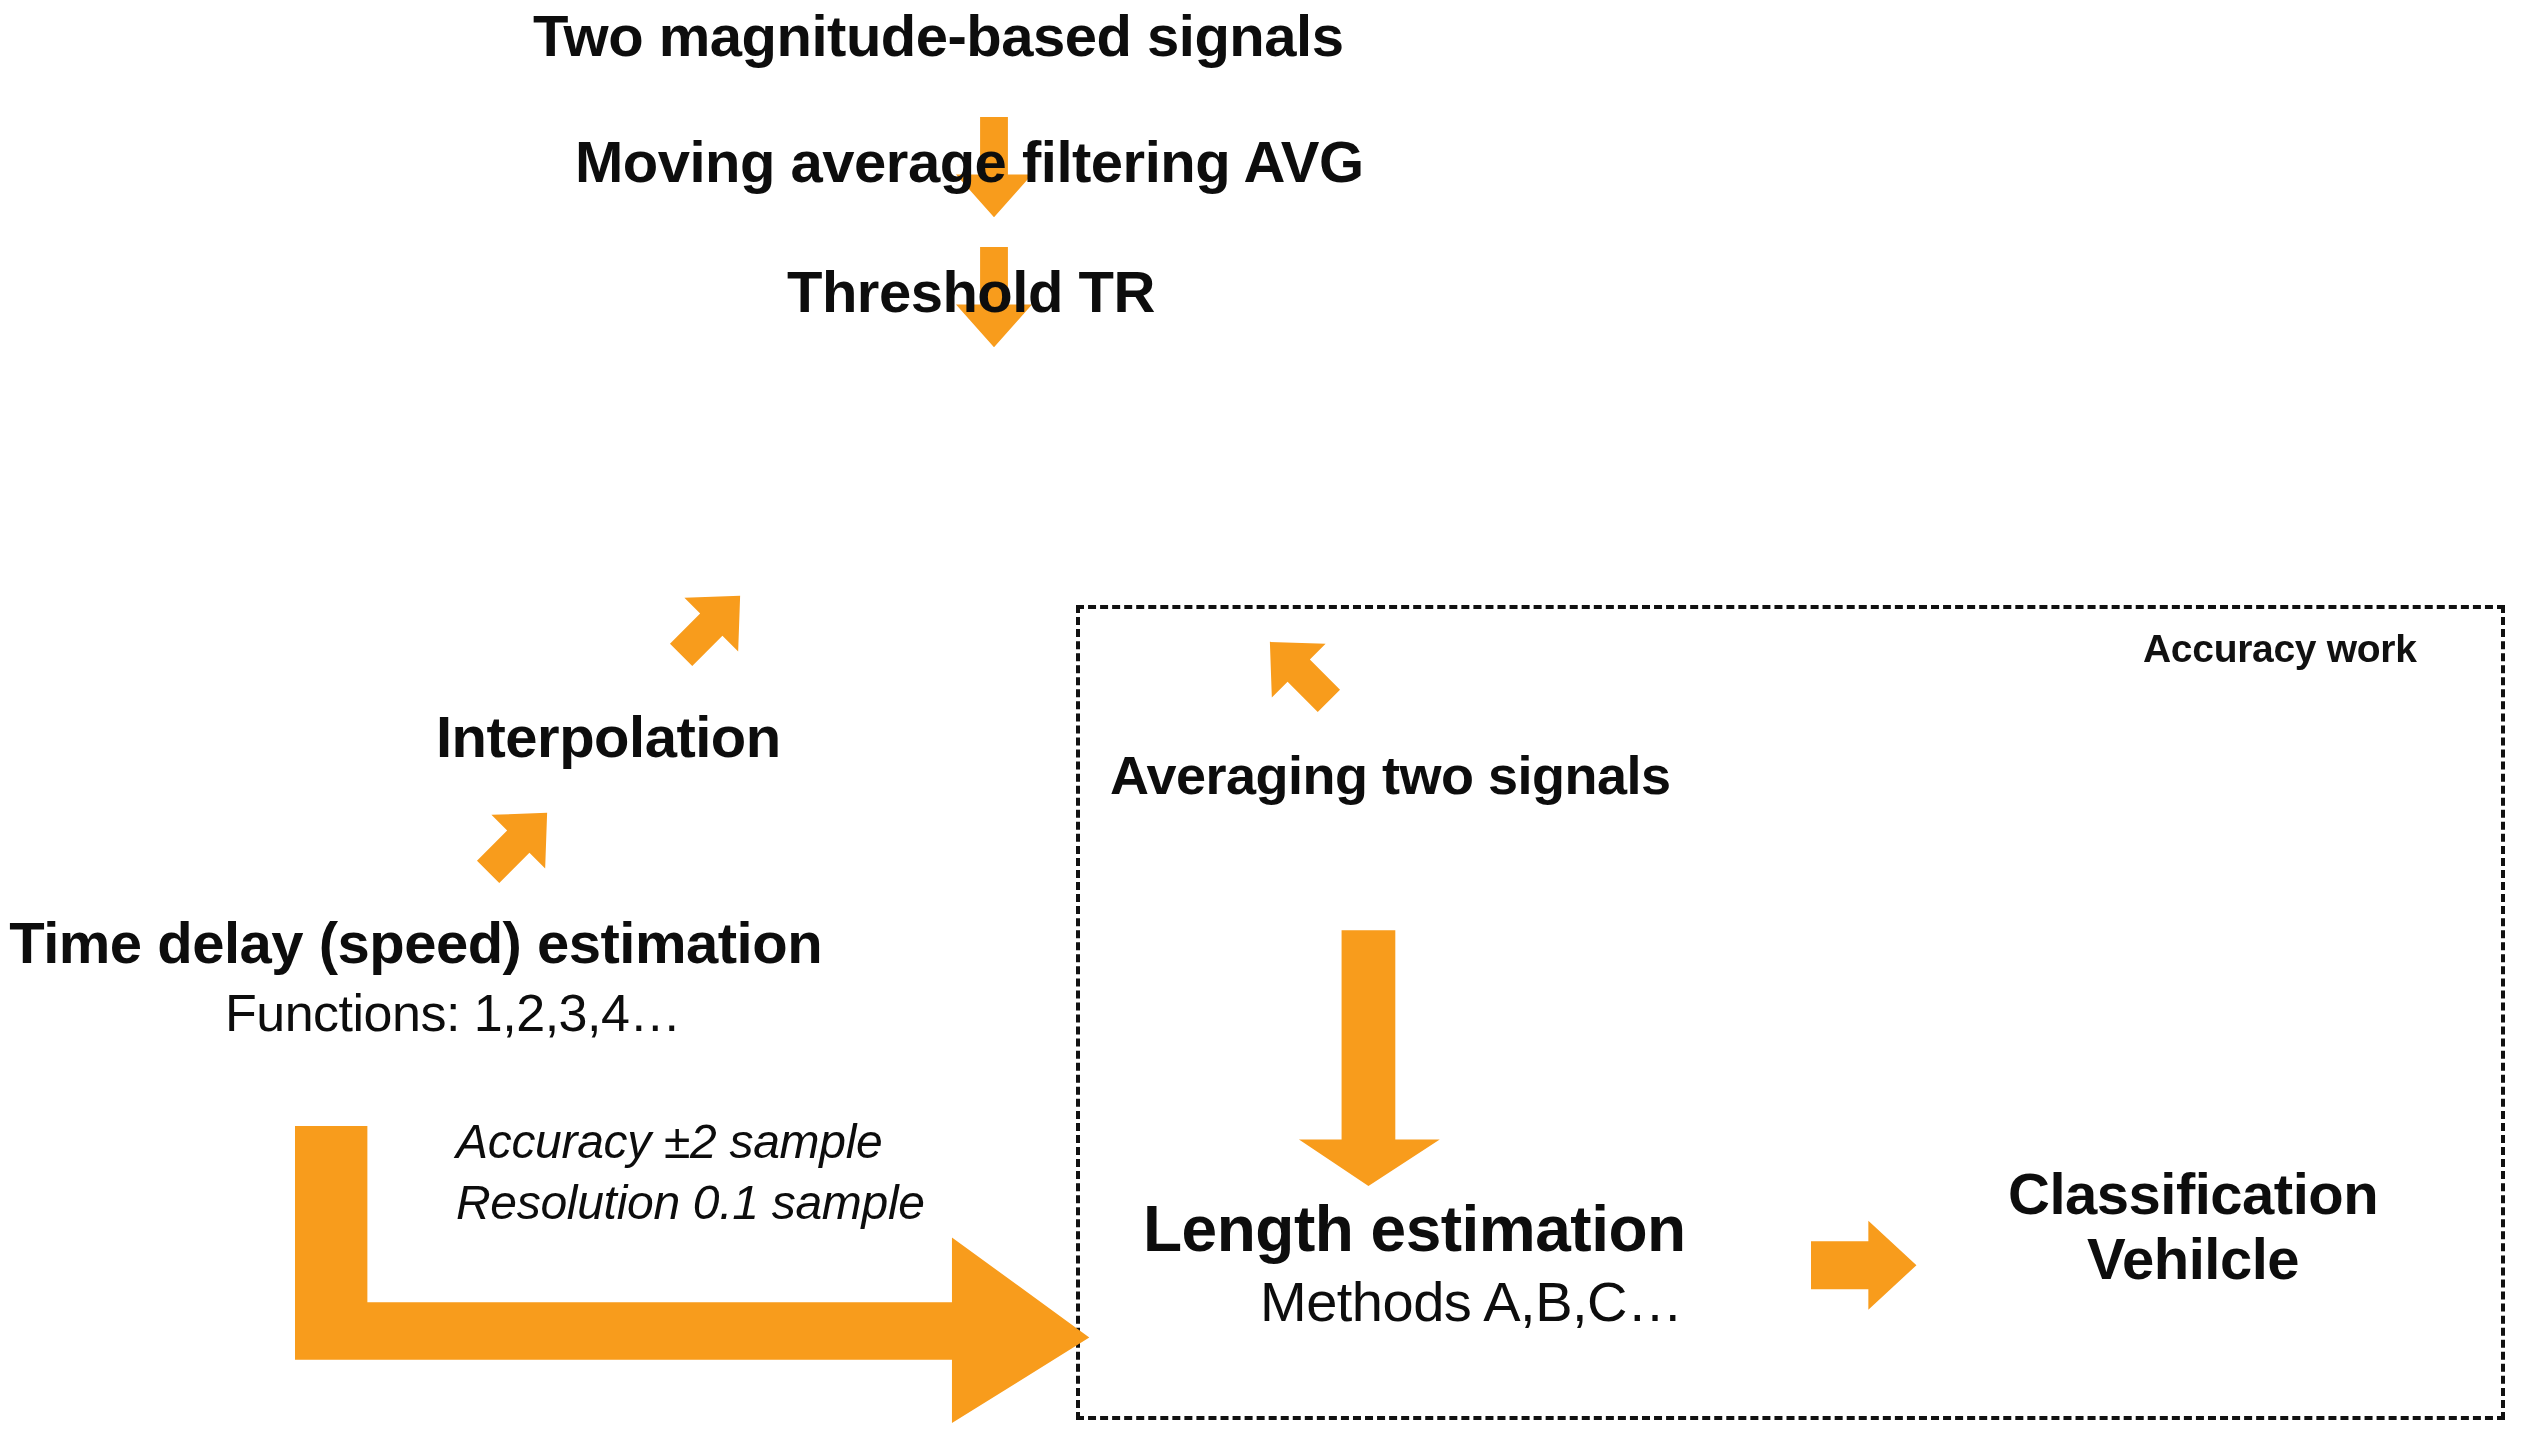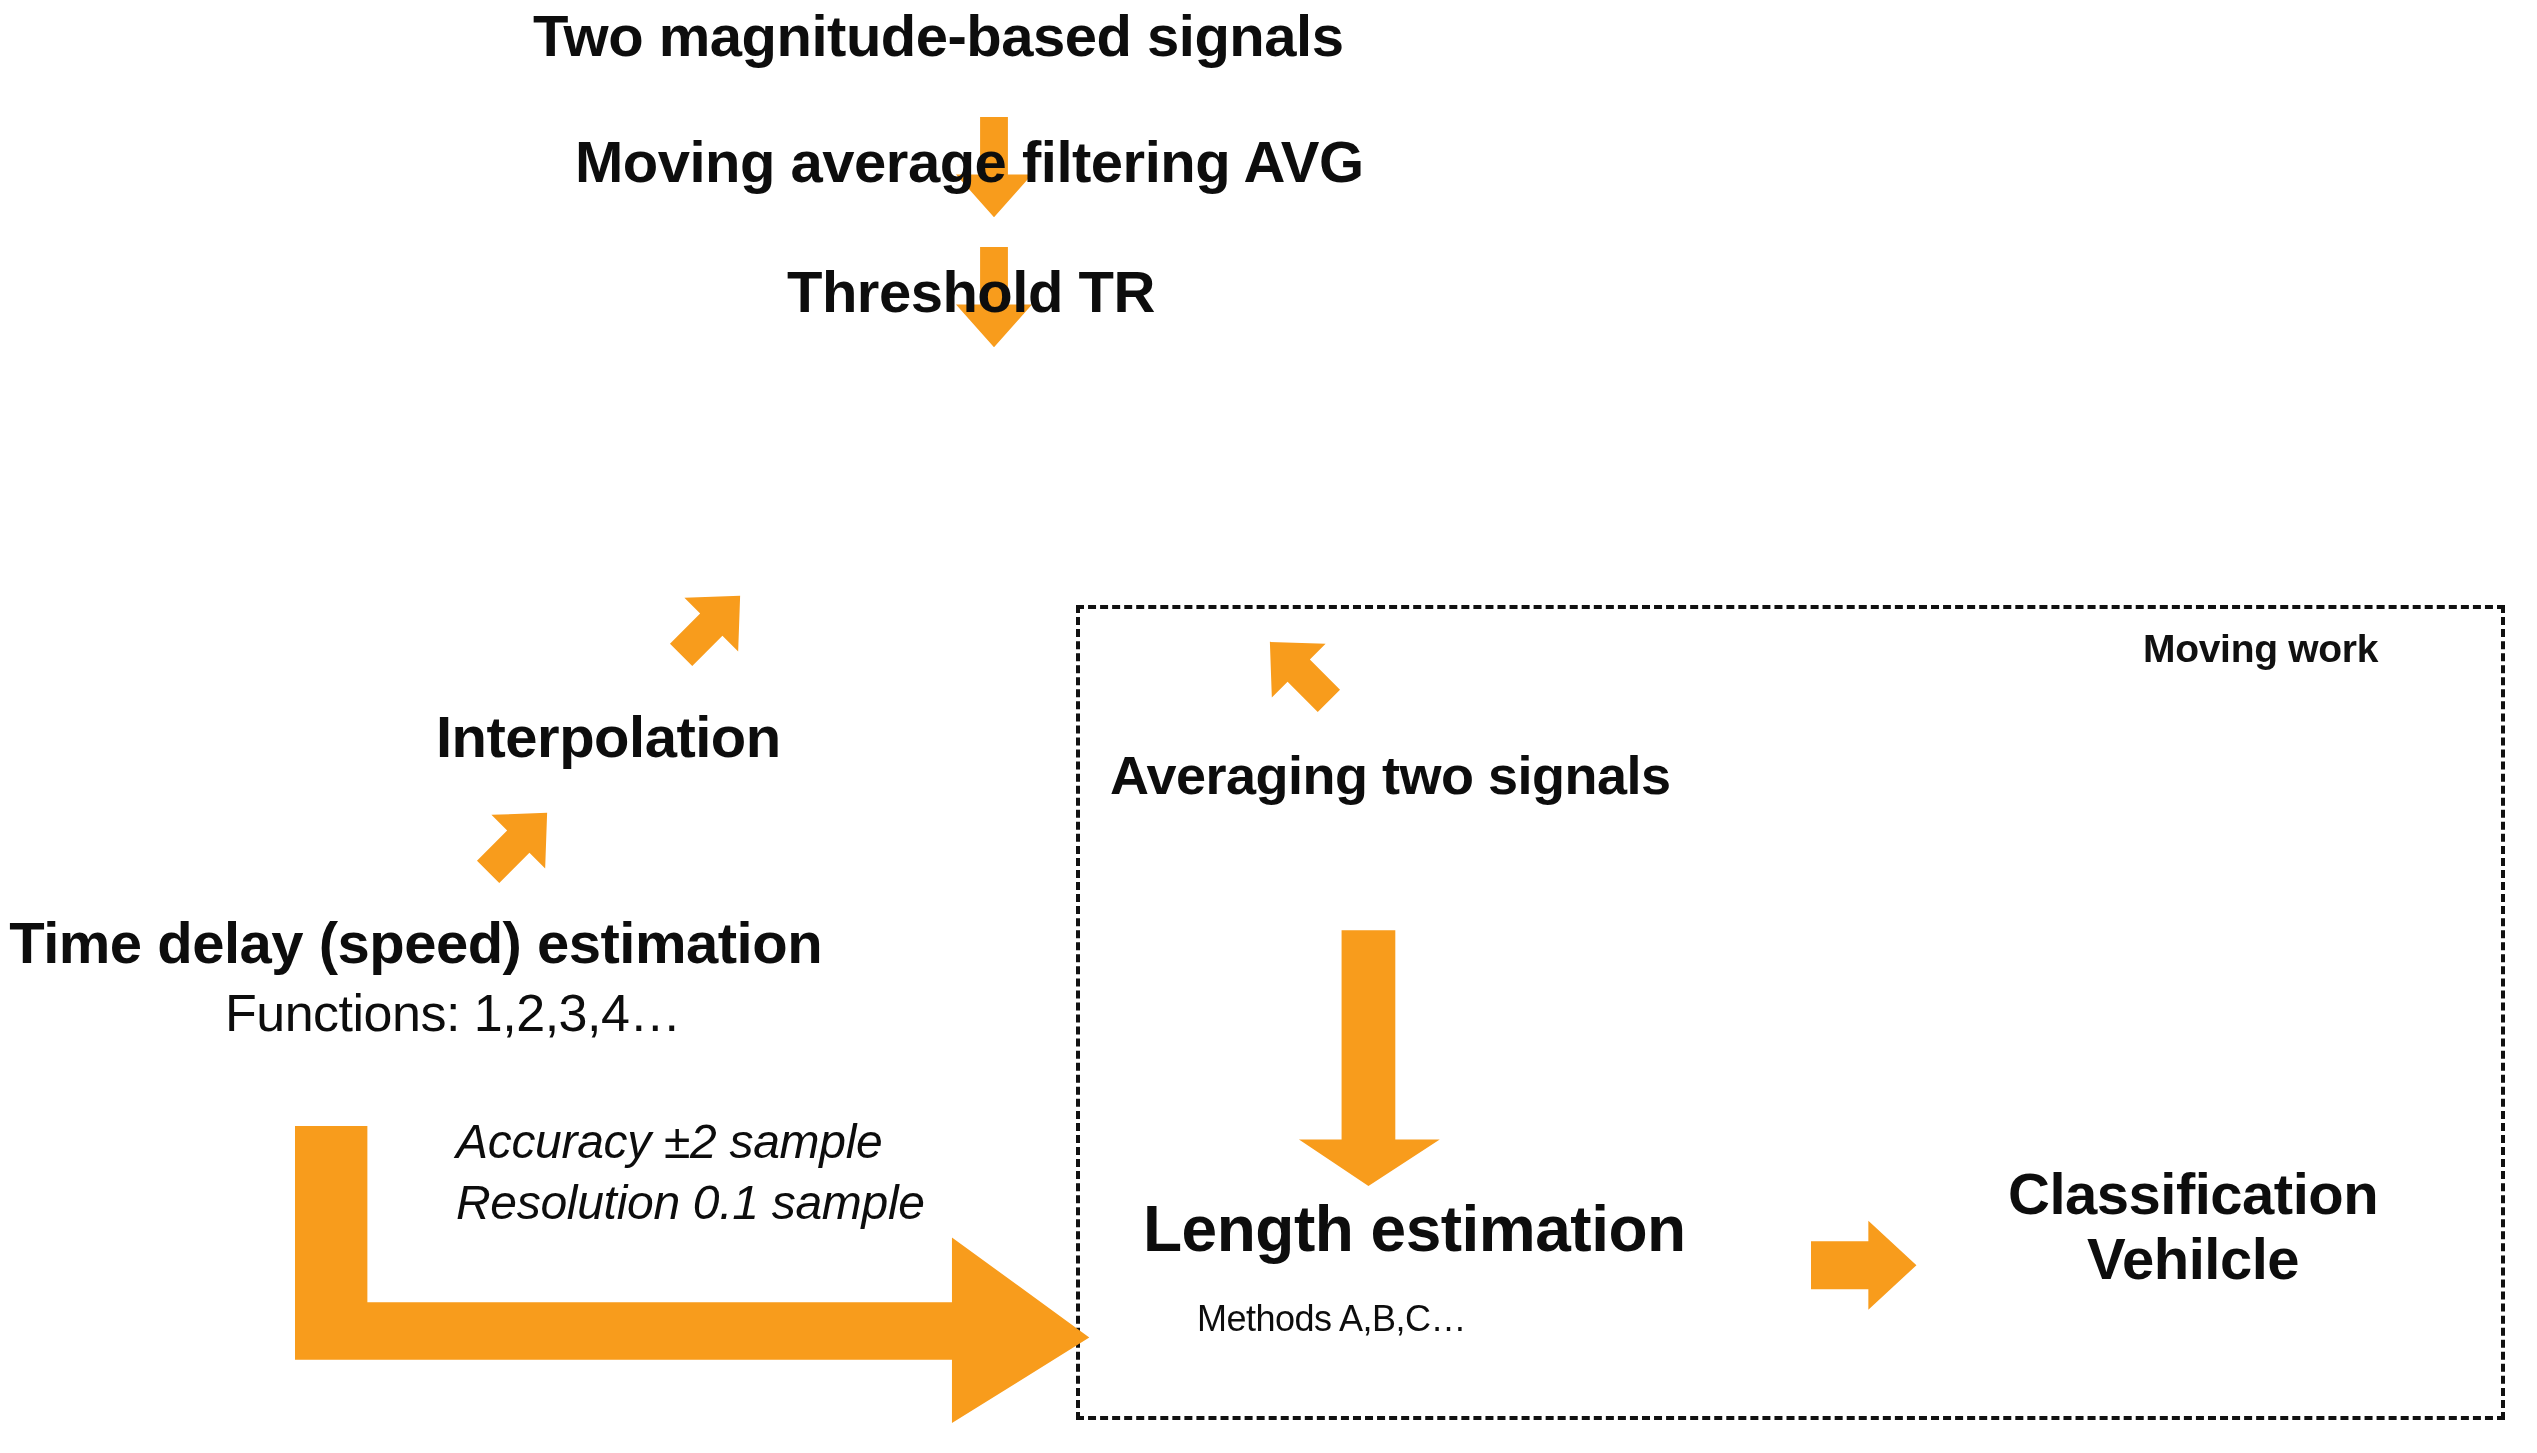--- a/index.html
+++ b/index.html
@@ -64,21 +64,21 @@
   }
   .two-line { line-height: 1.12; text-align: center; }
 </style>
 </head>
 <body>
 
 <div id="canvas">
 
   <div class="dashed-box" style="left:1076px; top:605px; width:1429px; height:815px;"></div>
 
-  <div class="pending" style="left:2143px; top:627px; font-size:39px;">Moving work</div>
+  <div class="pending" style="left:2143px; top:627px; font-size:39px;">Accuracy work</div>
 
   <div class="node bold-title" style="left:533px; top:5.6px; font-size:58px;">Two magnitude-based signals</div>
 
   <div class="arrow" style="left:952px; top:117px;">
     <svg width="84" height="102" viewBox="0 0 90 110">
       <polygon points="30,0 60,0 60,62 86,62 45,108 4,62 30,62" fill="#F89C1C"></polygon>
     </svg>
   </div>
 
   <div class="node bold-title" style="left:575px; top:132px; font-size:58px;">
@@ -139,21 +139,21 @@
   <div class="node bold-title" style="left:1110px; top:748px; font-size:54px;">Averaging two signals</div>
 
   <div class="arrow" style="left:1286px; top:930px;">
     <svg width="176" height="258" viewBox="0 0 190 278">
       <polygon points="60,0 118,0 118,226 166,226 89,276 14,226 60,226" fill="#F89C1C"></polygon>
     </svg>
   </div>
 
   <div class="node bold-title" style="left:1143px; top:1197px; font-size:64px;">Length estimation</div>
 
-  <div class="node sub-label" style="left:1197px; top:1273px; font-size:36px;margin-top:28px;">Methods A,B,C…</div>
+  <div class="node sub-label" style="left:1260px; top:1273px; font-size:56px;">Methods A,B,C…</div>
 
   <div class="arrow" style="left:1811px; top:1217px;">
     <svg width="111" height="102" viewBox="0 0 120 110">
       <polygon points="0,26 62,26 62,4 114,52 62,100 62,78 0,78" fill="#F89C1C"></polygon>
     </svg>
   </div>
 
   <div class="node bold-title two-line" style="left:2008px; top:1162px; font-size:58px;">
     <div>Classification</div>
     <div>Vehilcle</div>

